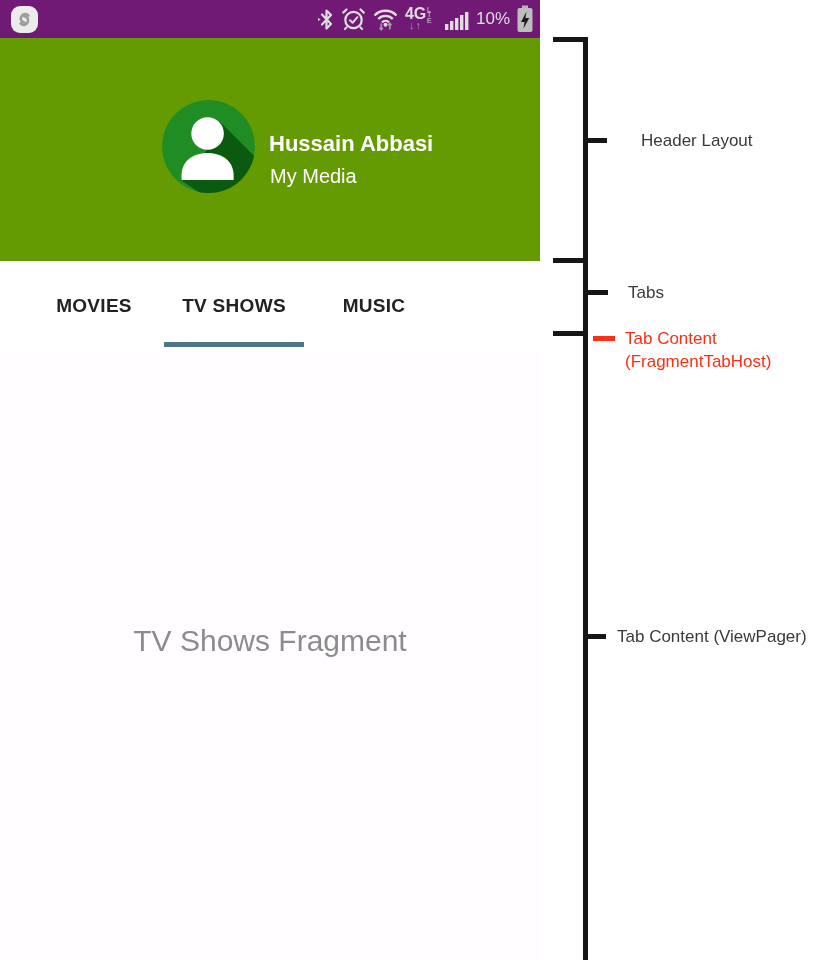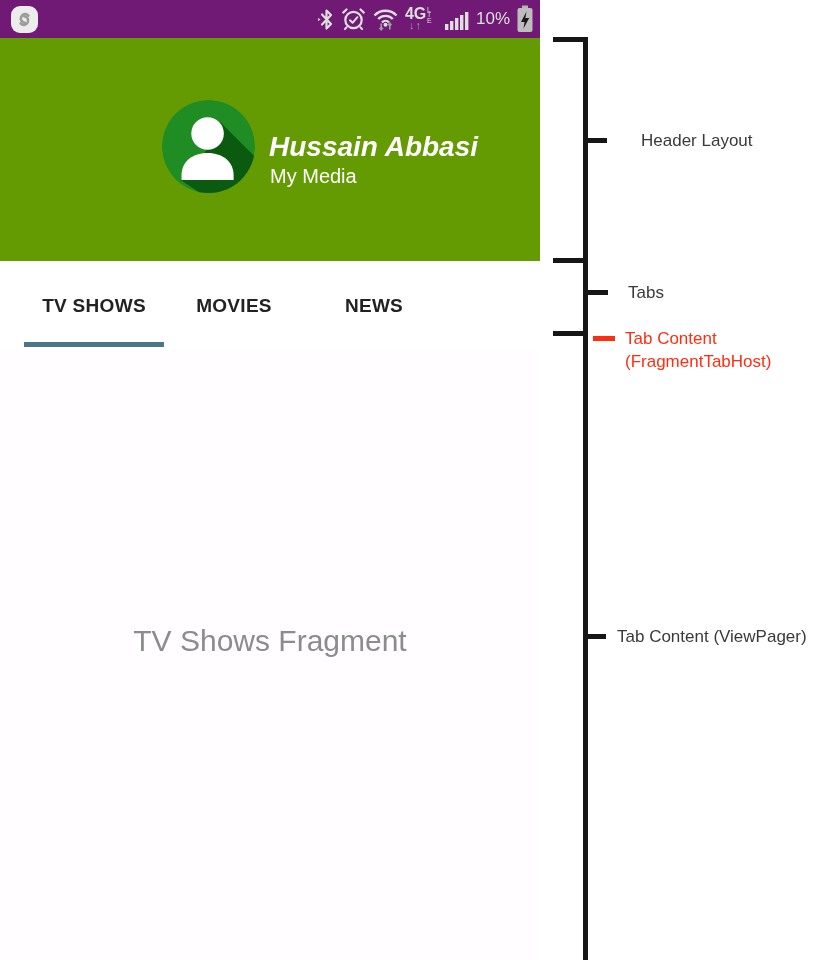--- a/index.html
+++ b/index.html
@@ -21,21 +21,21 @@
   .sb-pct{font-size:17px;color:#DFDFDF;}
   .sb-time{font-size:29px;color:#EFEFEF;margin-left:2px;white-space:nowrap;}
   .net{position:relative;width:33px;height:27px;flex:0 0 auto;}
   .net .fourg{position:absolute;left:0;top:0;font-size:16px;font-weight:bold;color:#DEDEDE;line-height:16px;}
   .net .lte{position:absolute;left:22px;top:1px;width:7px;font-size:7px;line-height:5.6px;color:#DEDEDE;word-break:break-all;}
   .net .netarrows{position:absolute;left:4px;top:13px;font-size:11px;color:#9F9F9F;letter-spacing:1px;}
 
   
   .header{position:absolute;left:0;top:38px;width:540px;height:223px;background:#649A02;}
   .avatar{position:absolute;left:162px;top:62px;width:93px;height:93px;}
-  .h-name{position:absolute;left:269px;top:93px;font-size:28px;font-weight:bold;color:#FFFFFF;white-space:nowrap;font-style:italic;}
+  .h-name{position:absolute;left:269px;top:93px;font-size:22px;font-weight:bold;color:#FFFFFF;white-space:nowrap;}
   .h-sub{position:absolute;left:270px;top:127px;font-size:20px;color:#FFFFFF;white-space:nowrap;}
 
   
   .tabbar{position:absolute;left:0;top:261px;width:600px;height:89px;background:#FFFFFF;
     display:flex;padding-left:24px;box-sizing:border-box;}
   .tab{width:140px;flex:0 0 auto;position:relative;text-align:center;cursor:pointer;}
   .tab .tlabel{display:inline-block;margin-top:34px;font-size:19px;font-weight:bold;letter-spacing:0.3px;color:#222222;white-space:nowrap;}
   .tab .indicator{position:absolute;left:0;bottom:3px;width:140px;height:5px;background:#4A758B;display:none;}
   .tab.selected .indicator{display:block;}
 
@@ -137,30 +137,30 @@
             <path d="M49 57 C32 57 21 67 21 81 L21 86 L77 86 L77 81 C77 67 66 57 49 57 Z" fill="#FFFFFF"></path>
           </g>
         </g>
       </svg>
     </span>
     <span class="h-name">Hussain Abbasi</span>
     <span class="h-sub">My Media</span>
   </div>
 
   <div class="tabbar">
+    <div class="tab">
+      <span class="tlabel">MOVIES</span>
+      
+    </div>
     <div class="tab selected">
       <span class="tlabel">TV SHOWS</span>
       <span class="indicator"></span>
     </div>
     <div class="tab">
-      <span class="tlabel">MOVIES</span>
-      
-    </div>
-    <div class="tab">
-      <span class="tlabel">NEWS</span>
+      <span class="tlabel">MUSIC</span>
       
     </div>
   </div>
 
   <div class="fragment">TV Shows Fragment</div>
 </div>
 
 <div>
   <div class="ann vline"></div>
   <div class="ann corner"></div>

